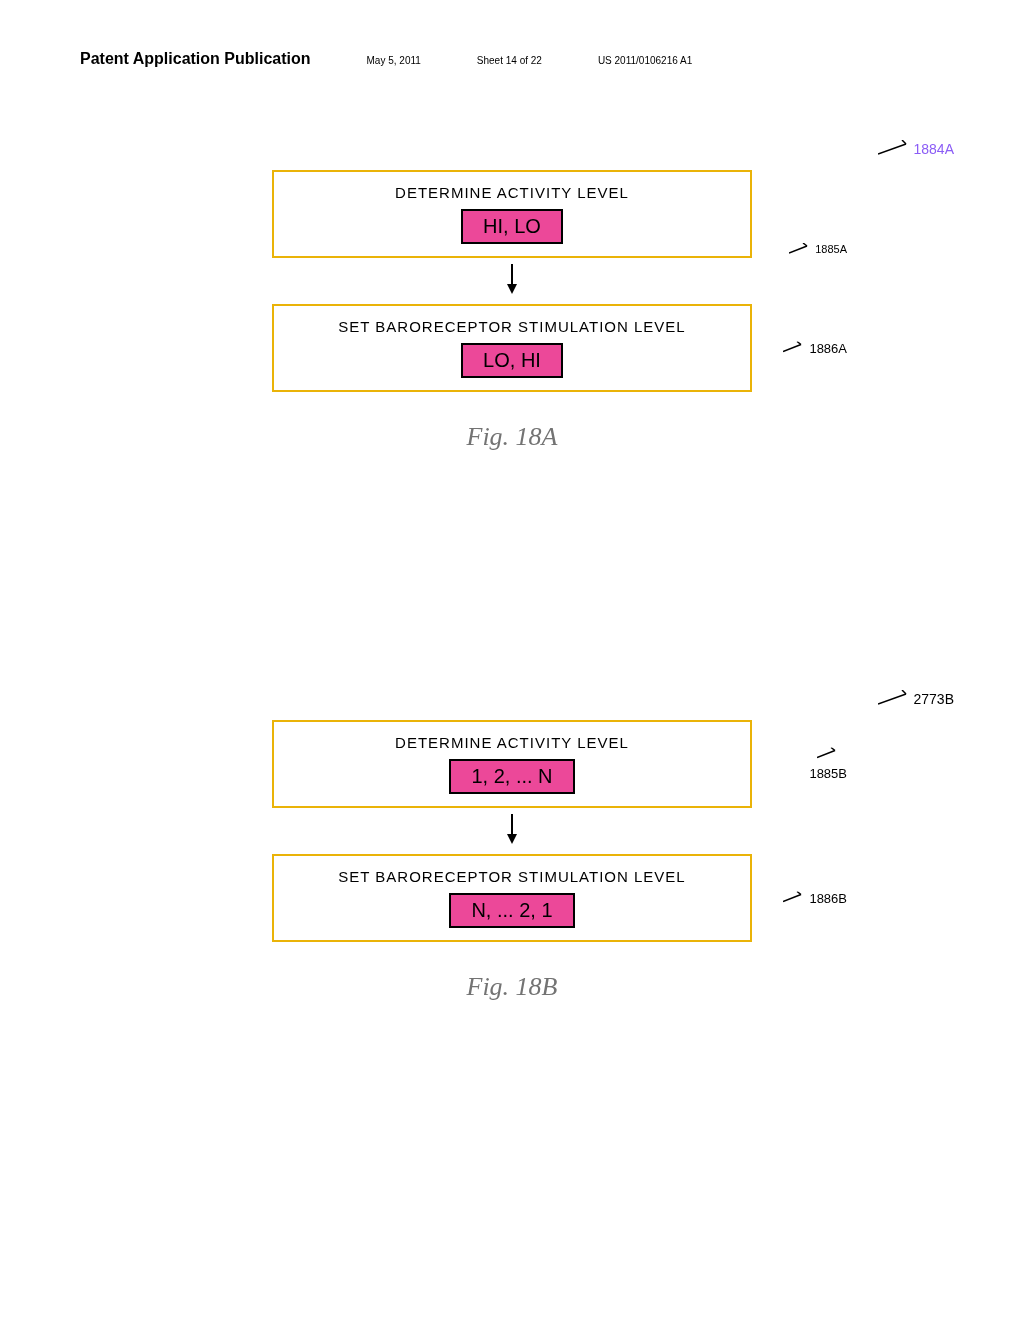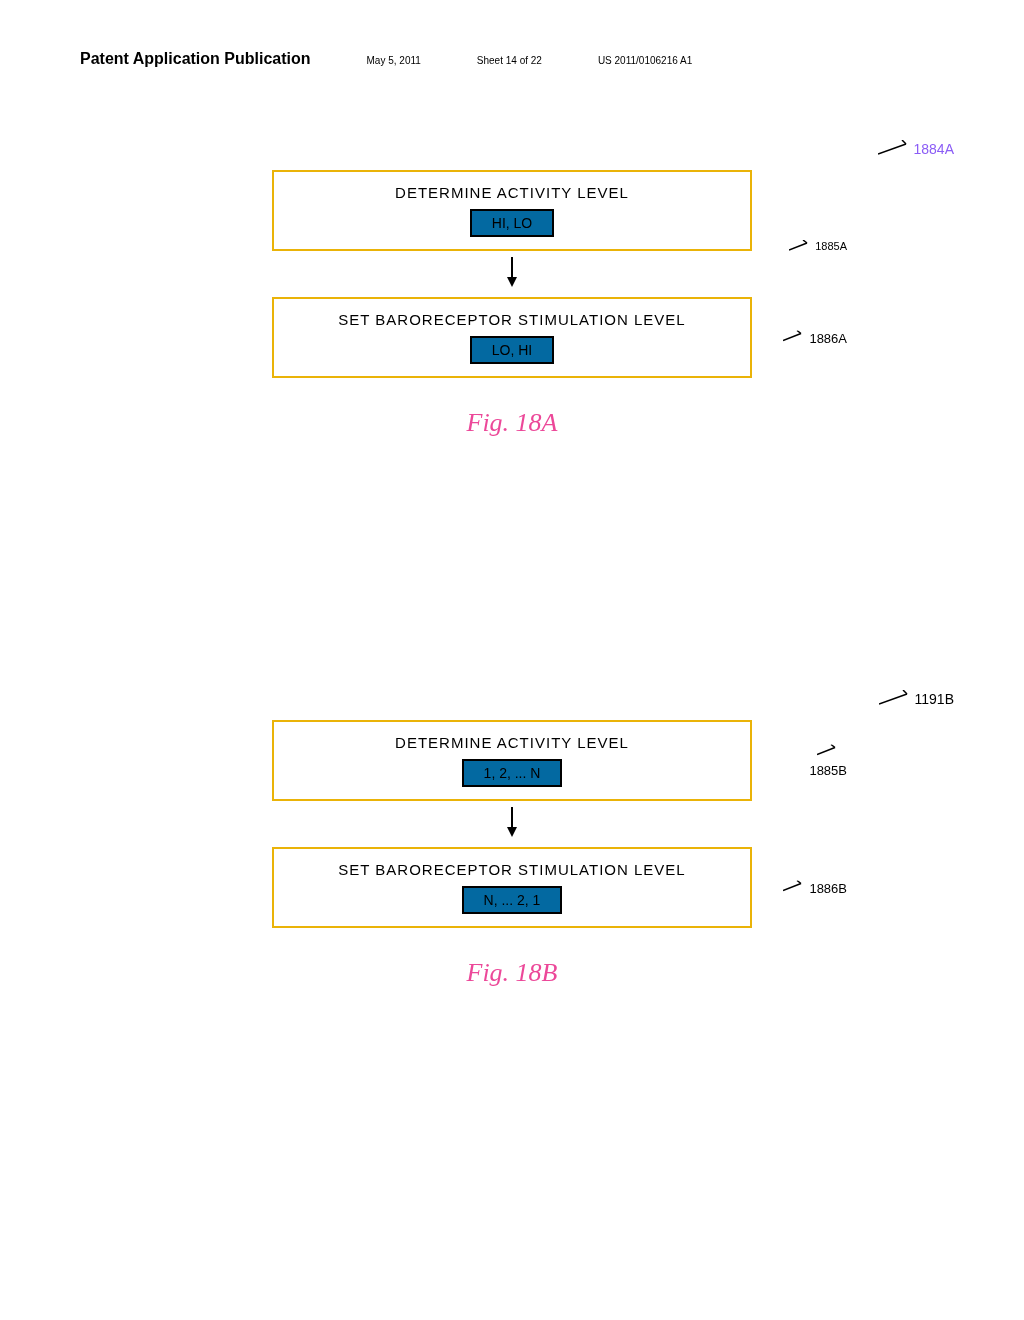--- a/index.html
+++ b/index.html
@@ -44,32 +44,32 @@
       font-family: Arial, sans-serif;
       letter-spacing: 1px;
       color: #000;
       margin-bottom: 8px;
     }
 
     .flow-block-inner {
       border: 2px solid #000;
       display: inline-block;
       padding: 4px 20px;
-      font-size: 14px;
+      font-size: 20px;
       font-family: Arial, sans-serif;
       color: #000;
-      background: #0369a1;
+      background: #ec4899;
     }
 
     .fig-label {
       text-align: center;
       font-size: 26px;
       font-style: italic;
       font-family: Georgia, serif;
-      color: #ec4899;
+      color: #737373;
       margin-top: 24px;
     }
   </style>
 </head>
 <body>
 
 <div class="header">
   <span class="header-title">Patent Application Publication</span>
   <span class="header-meta">May 5, 2011</span>
   <span class="header-meta">Sheet 14 of 22</span>
@@ -129,21 +129,21 @@
   <div class="fig-label" style="margin-top:30px;">Fig. 18A</div>
 </div>
 
 <div style="position:absolute; top:690px; left:60px; right:60px;">
 
   <div style="position:absolute; right:10px; top:0px; display:flex; align-items:center; gap:4px;">
     <svg width="32" height="18" viewBox="0 0 32 18" style="display:inline-block;">
       <line x1="0" y1="14" x2="28" y2="4" stroke="black" stroke-width="1.5"></line>
       <line x1="24" y1="0" x2="28" y2="4" stroke="black" stroke-width="1.5"></line>
     </svg>
-    <span style="font-size:14px; color:#000;">1191B</span>
+    <span style="font-size:14px; color:#000;">2773B</span>
   </div>
 
   <div style="position:relative; margin: 30px auto 0 auto; width:480px;">
 
     <div style="position:relative;">
       <div class="flow-block">
         <div class="flow-block-title">DETERMINE  ACTIVITY  LEVEL</div>
         <div class="flow-block-inner">1, 2, ... N</div>
       </div>
 

